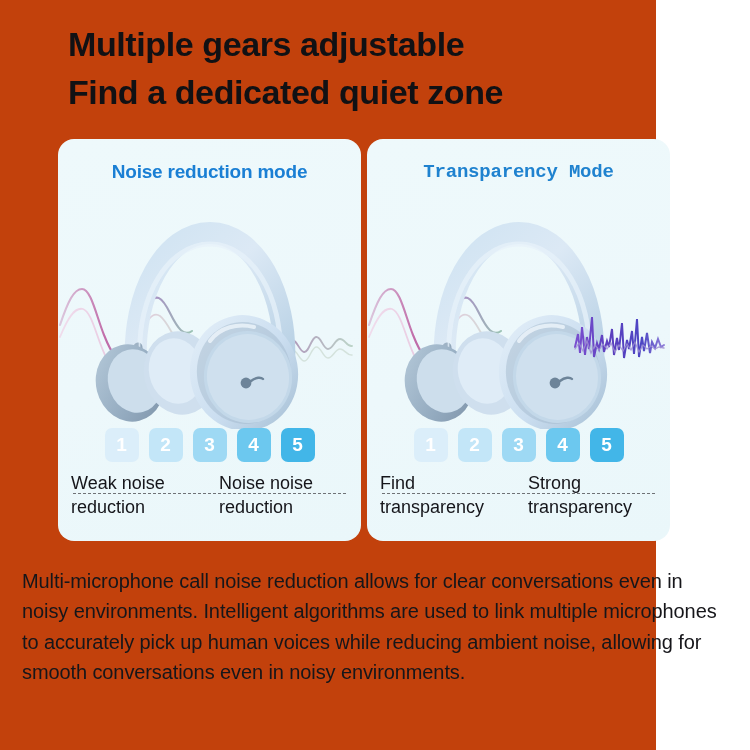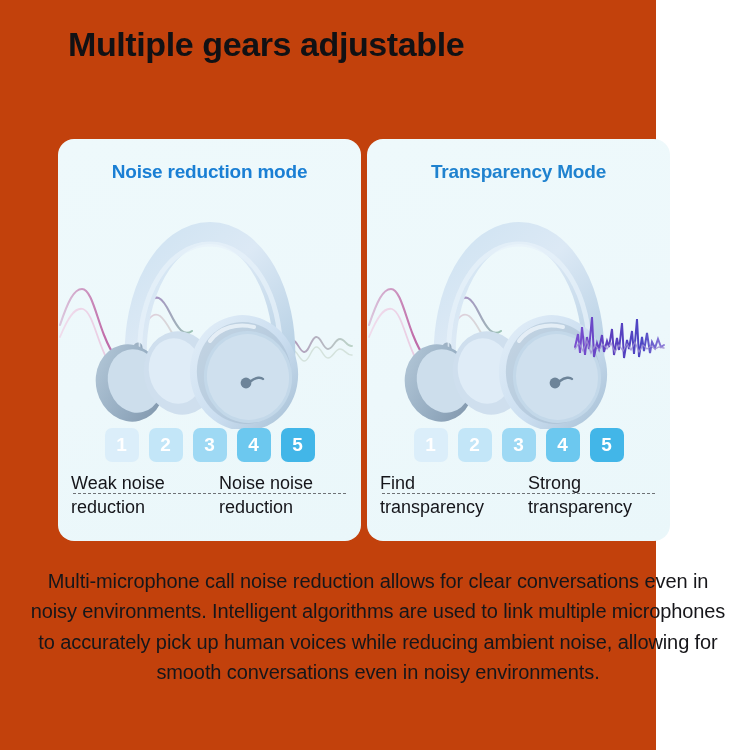--- a/index.html
+++ b/index.html
@@ -59,21 +59,21 @@
     position: absolute;
     top: 22px;
     left: 0;
     width: 100%;
     text-align: center;
     font-size: 19px;
     font-weight: 700;
     color: #1a7fd4;
     letter-spacing: -0.2px;
   }
-  .card-title.alt { color: #1f82cf; }
+  .card-title.alt { color: #1f82cf; font-family: Liberation Mono, monospace; }
 
   
   .illus {
     position: absolute;
     top: 58px;
     left: 0;
     width: 303px;
     height: 232px;
   }
   .illus svg { display: block; width: 100%; height: 100%; }
@@ -130,30 +130,30 @@
   
   .body-copy {
     position: absolute;
     left: 22px;
     top: 566px;
     width: 712px;
     font-size: 20px;
     line-height: 1.52;
     color: #16161a;
     letter-spacing: -0.1px;
-    text-align: center;
   }
 </style>
 </head>
 <body>
 
 <div class="page">
 
   <div class="heading">
     <div class="heading-line">Multiple gears adjustable</div>
+    <div class="heading-line">Find a dedicated quiet zone</div>
   </div>
 
   <div class="cards">
 
     <div class="card">
       <div class="card-title">Noise reduction mode</div>
 
       <div class="illus">
         <svg viewBox="0 0 303 232" xmlns="http://www.w3.org/2000/svg">
           <defs>

